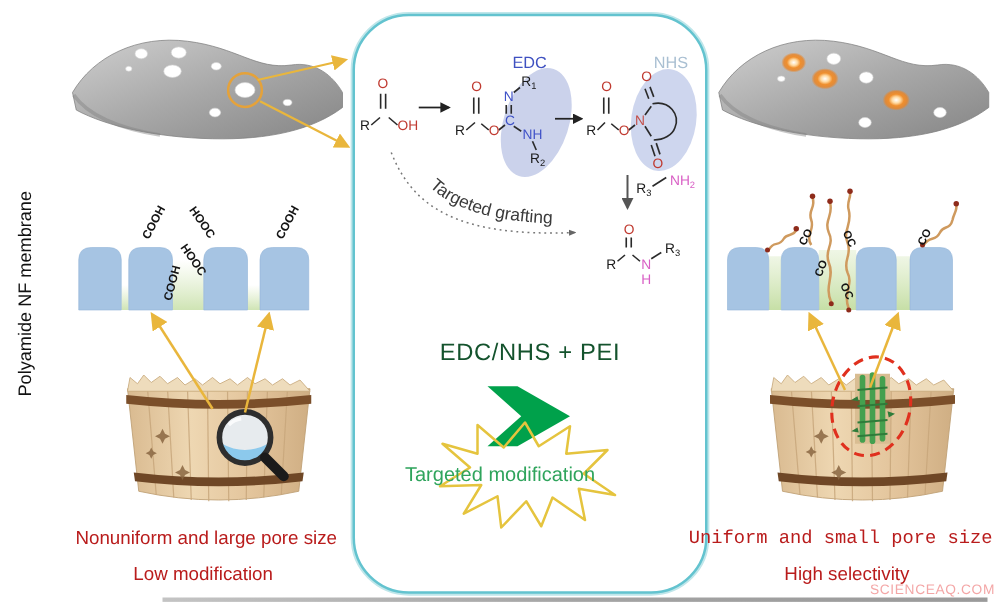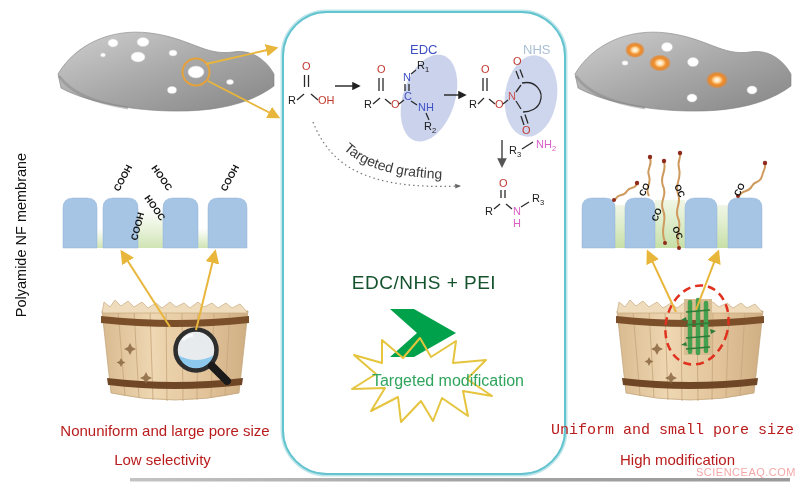--- a/index.html
+++ b/index.html
@@ -4,21 +4,21 @@
 <style>
   html,body{margin:0;padding:0;background:#fff;}
   .canvas{position:relative;width:800px;height:483px;background:#fff;overflow:hidden;
           font-family:"Liberation Sans",sans-serif;color:#1c1c1c;}
   .abs{position:absolute;}
   svg{display:block;}
   .cap{font-size:15px;text-align:center;color:#b91c1c;white-space:nowrap;}
   .vlabel{left:-74px;top:227px;width:190px;height:16px;line-height:16px;text-align:center;
           font-size:14.5px;transform:rotate(-90deg);color:#111;}
   .rxn{left:312px;top:272px;width:224px;text-align:center;font-size:19px;color:#14532d;letter-spacing:.5px;}
-  .tmod{left:324px;top:372px;width:200px;text-align:right;font-size:16px;color:#2fa45c;}
+  .tmod{left:324px;top:372px;width:200px;text-align:left;font-size:16px;color:#2fa45c;}
   .wm{left:694px;top:466px;width:102px;text-align:right;font-size:11px;color:rgba(233,93,93,.55);letter-spacing:.5px;}
   
   .atom{font-size:11px;fill:#1a1a1a;}
   .aO{fill:#c03a30;} .aB{fill:#4053c8;} .aP{fill:#d95fc5;} .aN2{fill:#c4504a;}
   .sub{font-size:7.5px;}
   .lblEDC{font-size:13px;fill:#3f51c1;}
   .lblNHS{font-size:13px;fill:#a9bfd2;}
   .pore{font-size:9.5px;font-weight:bold;fill:#141414;}
   .chain{font-size:9px;font-weight:bold;fill:#141414;}
   .graft{font-size:14px;fill:#3a3a3a;}
@@ -345,19 +345,19 @@
 
   <rect x="130" y="478" width="660" height="3.5" fill="url(#grayline)" opacity=".9"></rect>
 </svg>
 
 <div class="abs vlabel">Polyamide NF membrane</div>
 
 <div class="abs rxn">EDC/NHS + PEI</div>
 <div class="abs tmod">Targeted modification</div>
 
 <div class="abs cap" style="left:40px;top:422px;width:250px;">Nonuniform and large pore size</div>
-<div class="abs cap" style="left:55px;top:451px;width:215px;">Low selectivity</div>
+<div class="abs cap" style="left:55px;top:451px;width:215px;">Low modification</div>
 <div class="abs cap" style="left:551px;top:422px;width:225px;font-family:Liberation Mono, monospace;">Uniform and small pore size</div>
-<div class="abs cap" style="left:565px;top:451px;width:225px;">High modification</div>
+<div class="abs cap" style="left:565px;top:451px;width:225px;">High selectivity</div>
 
 <div class="abs wm">SCIENCEAQ.COM</div>
 
 </div>
 
 </body></html>

